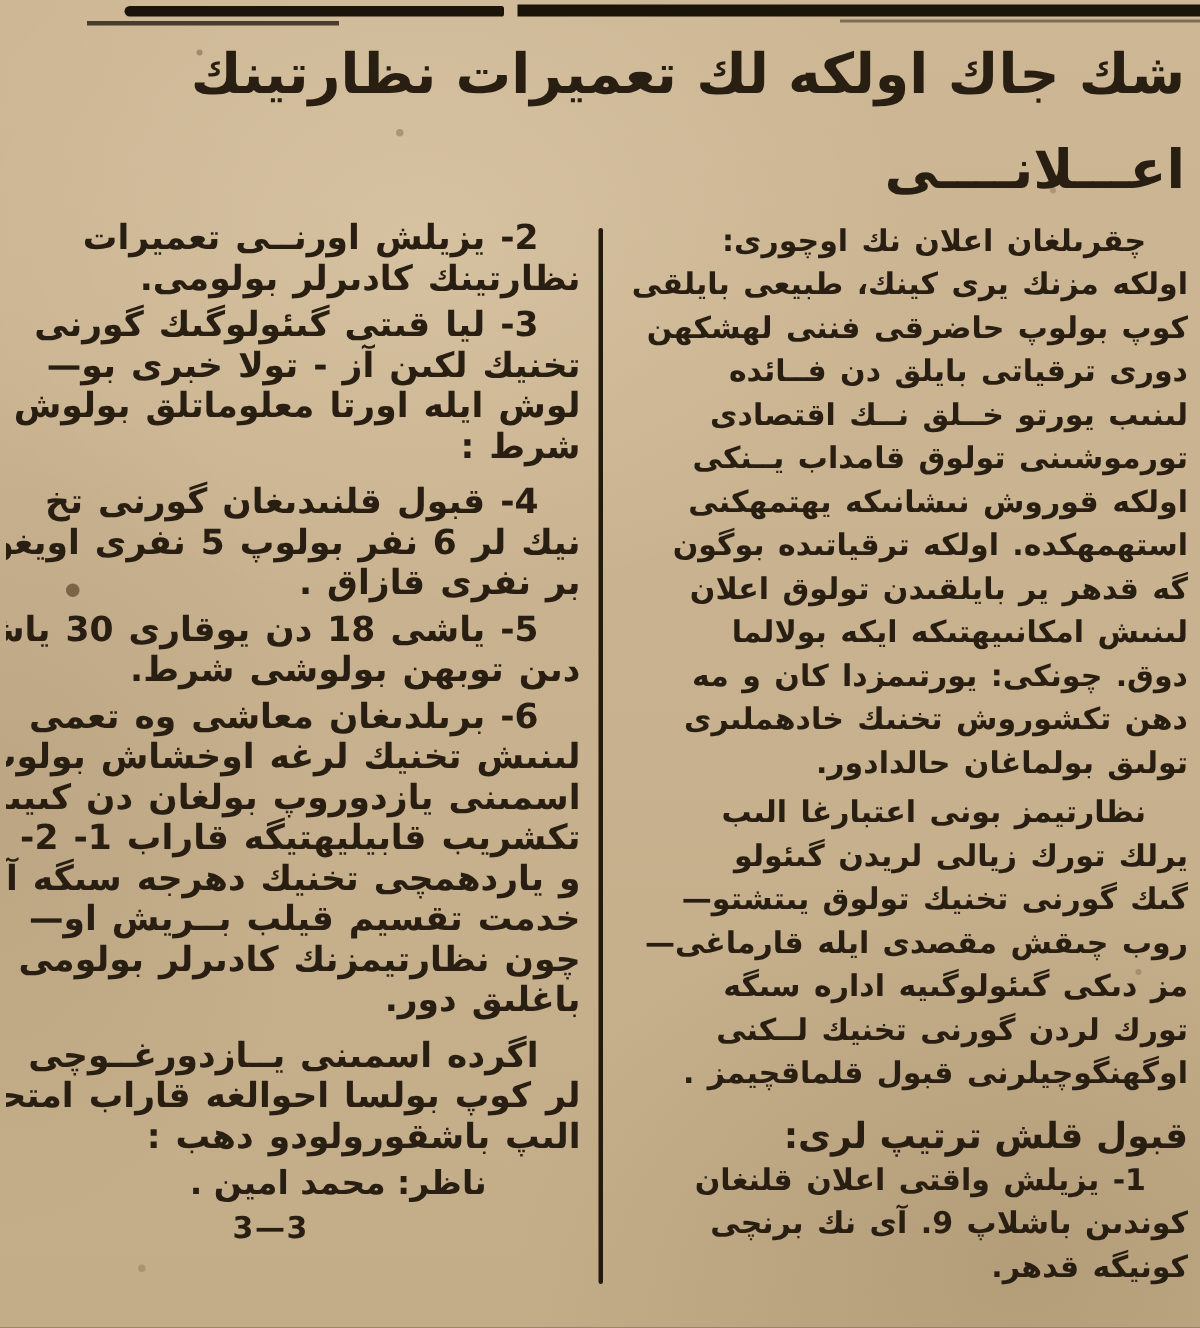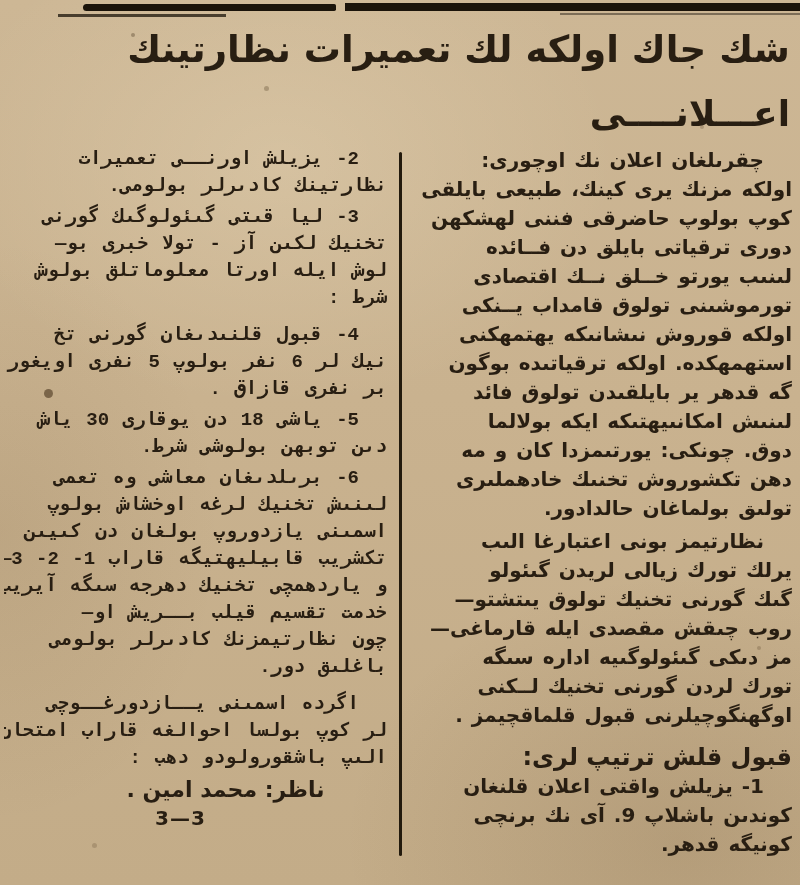--- a/index.html
+++ b/index.html
@@ -27,21 +27,21 @@
   }
   .col{overflow:hidden;}
   .col-right{width:374px;}
   .col-left{flex:1;}
   .divider{width:3px;background:#221a0d;margin:6px 16px 8px 12px;border-radius:2px;}
   .ln{
     direction:rtl;text-align:right;white-space:nowrap;
     font-size:20px;line-height:29px;font-weight:bold;
     word-spacing:2px;
   }
-  .col-left .ln{font-size:19px;line-height:27px;font-family:Liberation Mono, monospace;}
+  .col-left .ln{font-size:23px;line-height:27px;}
   .indent{padding-right:28px;}
   .heading{
     direction:rtl;font-weight:bold;font-size:24px;
     line-height:30px;margin-top:12px;padding-left:40px;
   }
   .sig{direction:rtl;text-align:center;font-weight:bold;font-size:22px;line-height:28px;margin-top:4px;padding-left:60px;}
   .issue{direction:ltr;text-align:center;font-weight:bold;font-size:20px;line-height:28px;padding-right:30px;letter-spacing:1px;}
   .m10{margin-top:10px;}
   .m4{margin-top:4px;}
   .speck{position:absolute;border-radius:50%;background:rgba(62,42,20,.55);}
@@ -72,21 +72,21 @@
 
     <div class="col col-right">
       <div class="ln indent">چقرىلغان اعلان نك اوچورى:</div>
       <div class="ln">اولكه مزنك يرى كينك، طبيعى بايلقى</div>
       <div class="ln">كوپ بولوپ حاضرقى فننى لهشكهن</div>
       <div class="ln">دورى ترقياتى بايلق دن فــائده</div>
       <div class="ln">لىنىب يورتو خــلق نــك اقتصادى</div>
       <div class="ln">تورموشىنى تولوق قامداب يــنكى</div>
       <div class="ln">اولكه قوروش نىشانىكه يهتمهكنى</div>
       <div class="ln">استهمهكده. اولكه ترقياتىده بوگون</div>
-      <div class="ln">گه قدهر ير بايلقىدن تولوق فائد</div>
+      <div class="ln">گه قدهر ير بايلقىدن تولوق اعلان</div>
       <div class="ln">لىنىش امكانىيهتىكه ايكه بولالما</div>
       <div class="ln">دوق. چونكى: يورتىمزدا كان و مه</div>
       <div class="ln">دهن تكشوروش تخنىك خادهملىرى</div>
       <div class="ln">تولىق بولماغان حالدادور.</div>
       <div class="ln indent m4">نظارتيمز بونى اعتبارغا الىب</div>
       <div class="ln">يرلك تورك زيالى لريدن گىئولو</div>
       <div class="ln">گىك گورنى تخنيك تولوق يىتشتو—</div>
       <div class="ln">روب چىقش مقصدى ايله قارماغى—</div>
       <div class="ln">مز دىكى گىئولوگىيه اداره سىگه</div>
       <div class="ln">تورك لردن گورنى تخنيك لــكنى</div>

